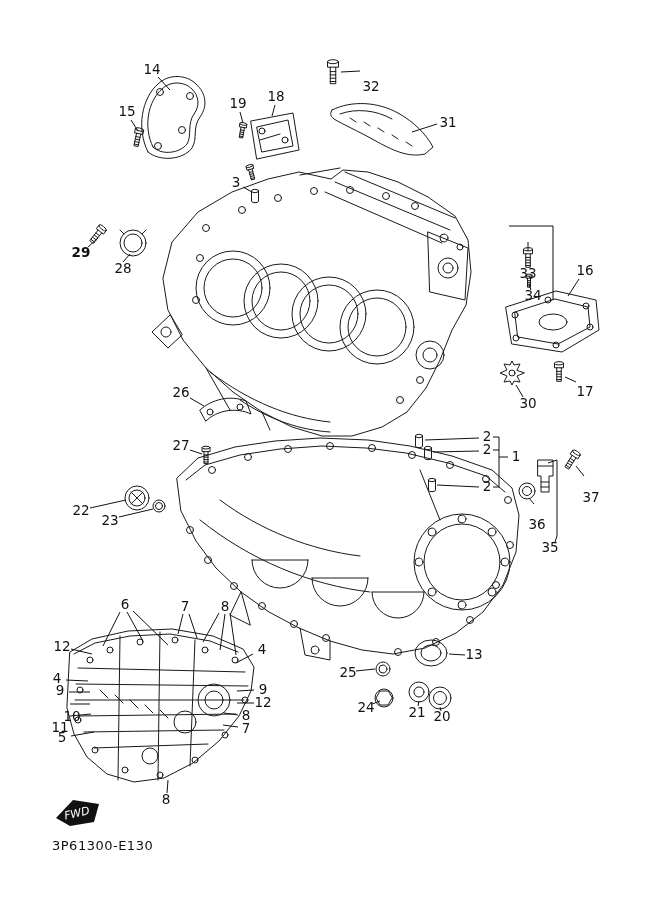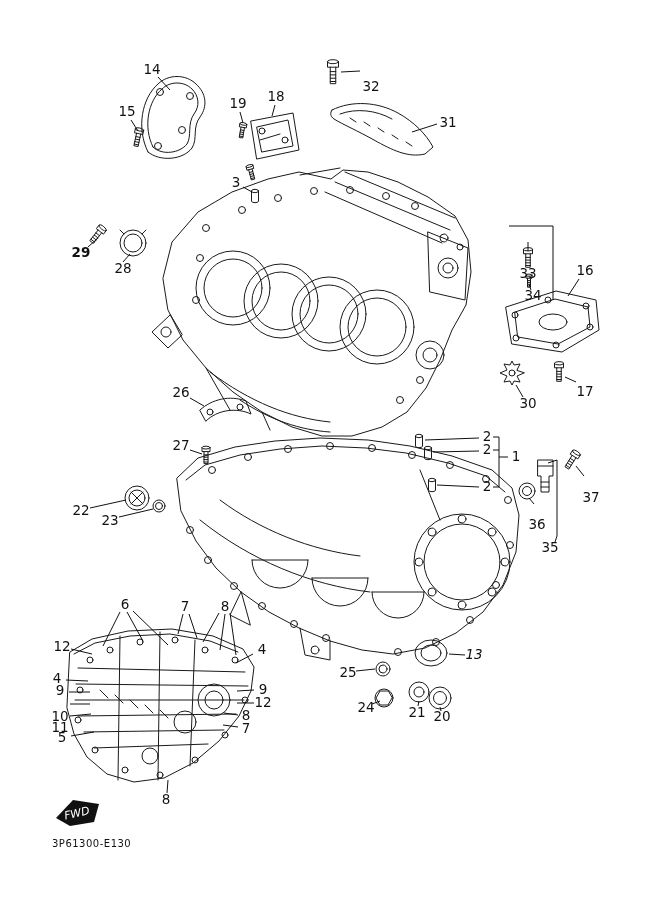--- a/index.html
+++ b/index.html
@@ -3,21 +3,21 @@
 <meta charset="utf-8">
 <style>
   html,body{margin:0;padding:0;background:#fff;}
   .stage{position:relative;width:661px;height:913px;background:#ffffff;overflow:hidden;
          font-family:"DejaVu Sans", sans-serif;}
   svg.diagram{position:absolute;left:0;top:0;}
   svg.diagram *{vector-effect:non-scaling-stroke;}
   .lines{stroke:#1a1a1a;stroke-width:1;fill:none;stroke-linejoin:round;stroke-linecap:round;}
   .callout{position:absolute;transform:translate(-50%,-50%);font-size:13.5px;color:#111;
            font-family:"DejaVu Sans", sans-serif;line-height:1;user-select:none;}
-  .code-text{position:absolute;left:52px;top:838px;font-size:10px;color:#111;
+  .code-text{position:absolute;left:52px;top:838px;font-size:13px;color:#111;
              letter-spacing:0.5px;}
   #leader-layer polyline{fill:none;stroke:#111;stroke-width:1;}
 </style>
 </head>
 <body>
 
 <div class="stage">
 
   <svg class="diagram" width="661" height="913" viewBox="0 0 661 913">
     <defs>
@@ -379,36 +379,36 @@
       <div class="callout" style="left: 181px; top: 446px;">27</div>
       <div class="callout" style="left: 487px; top: 437px;">2</div>
       <div class="callout" style="left: 487px; top: 450px;">2</div>
       <div class="callout" style="left: 487px; top: 487px;">2</div>
       <div class="callout" style="left: 516px; top: 457px;">1</div>
       <div class="callout" style="left: 591px; top: 482px; margin-top: 16px;">37</div>
       <div class="callout" style="left: 81px; top: 511px;">22</div>
       <div class="callout" style="left: 110px; top: 521px;">23</div>
       <div class="callout" style="left: 537px; top: 525px;">36</div>
       <div class="callout" style="left: 550px; top: 548px;">35</div>
-      <div class="callout" style="left: 474px; top: 655px; font-style: italic;">13</div>
+      <div class="callout" style="left: 474px; top: 655px;">13</div>
       <div class="callout" style="left: 348px; top: 673px;">25</div>
       <div class="callout" style="left: 366px; top: 708px;">24</div>
       <div class="callout" style="left: 417px; top: 713px;">21</div>
       <div class="callout" style="left: 442px; top: 717px;">20</div>
       <div class="callout" style="left: 125px; top: 605px;">6</div>
       <div class="callout" style="left: 185px; top: 607px;">7</div>
       <div class="callout" style="left: 225px; top: 607px;">8</div>
       <div class="callout" style="left: 62px; top: 647px;">12</div>
       <div class="callout" style="left: 262px; top: 650px;">4</div>
       <div class="callout" style="left: 57px; top: 679px;">4</div>
       <div class="callout" style="left: 60px; top: 691px;">9</div>
       <div class="callout" style="left: 263px; top: 690px;">9</div>
       <div class="callout" style="left: 60px; top: 728px;">11</div>
       <div class="callout" style="left: 263px; top: 703px;">12</div>
-      <div class="callout" style="left: 60px; top: 717px;">10</div>
+      <div class="callout" style="left: 72px; top: 717px;">10</div>
       <div class="callout" style="left: 246px; top: 716px;">8</div>
       <div class="callout" style="left: 62px; top: 738px;">5</div>
       <div class="callout" style="left: 246px; top: 729px;">7</div>
       <div class="callout" style="left: 166px; top: 800px;">8</div>
     </div>
 
   <div class="code-text">3P61300-E130</div>
 </div>
 
 </body></html>

